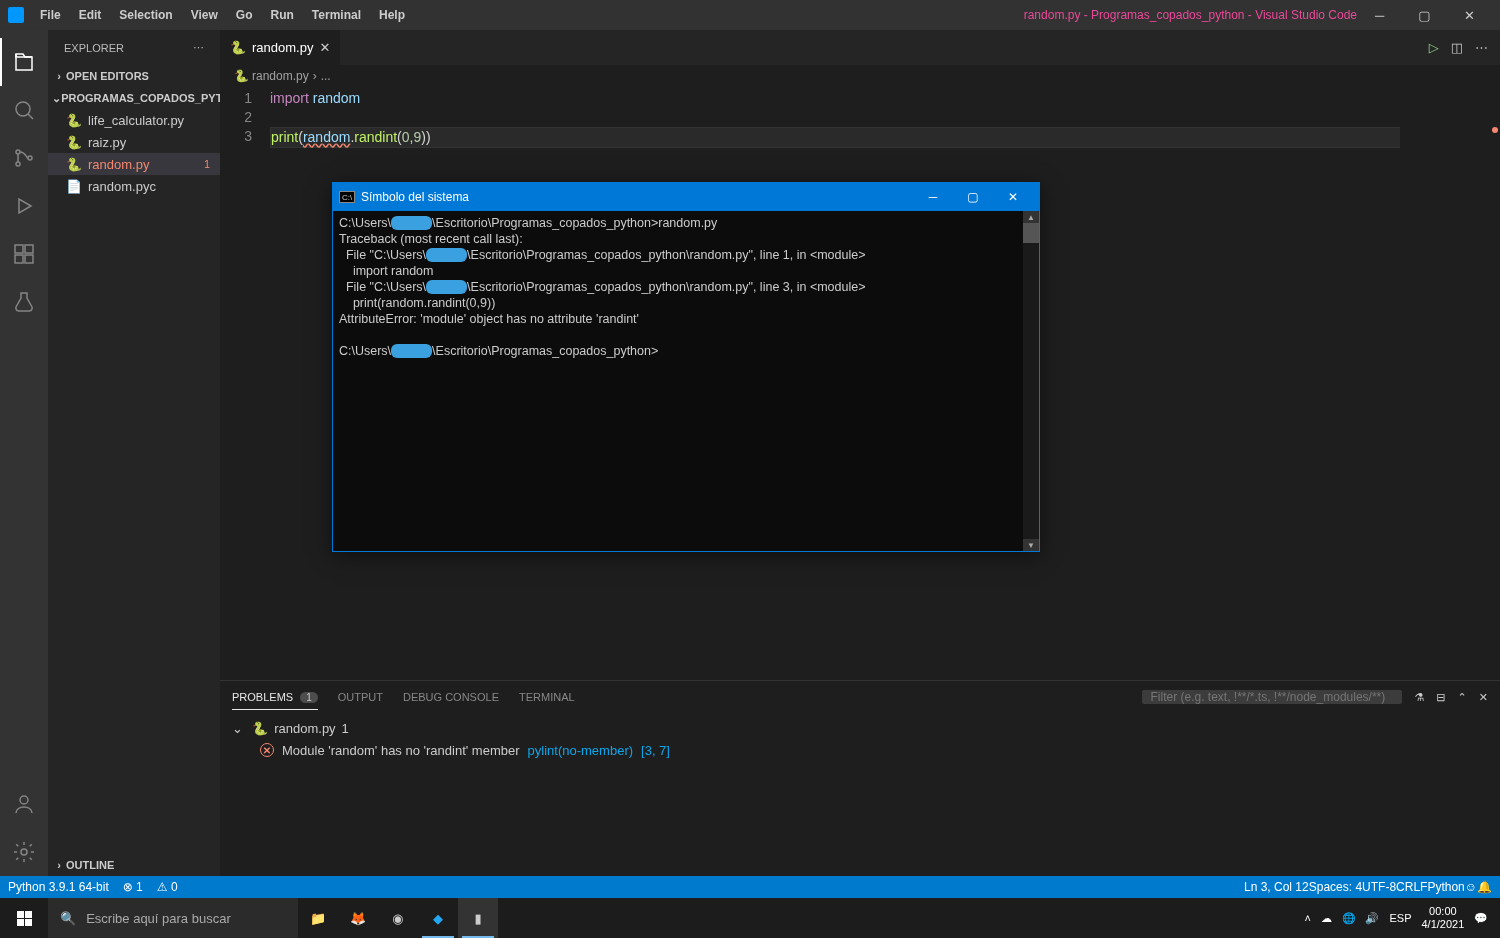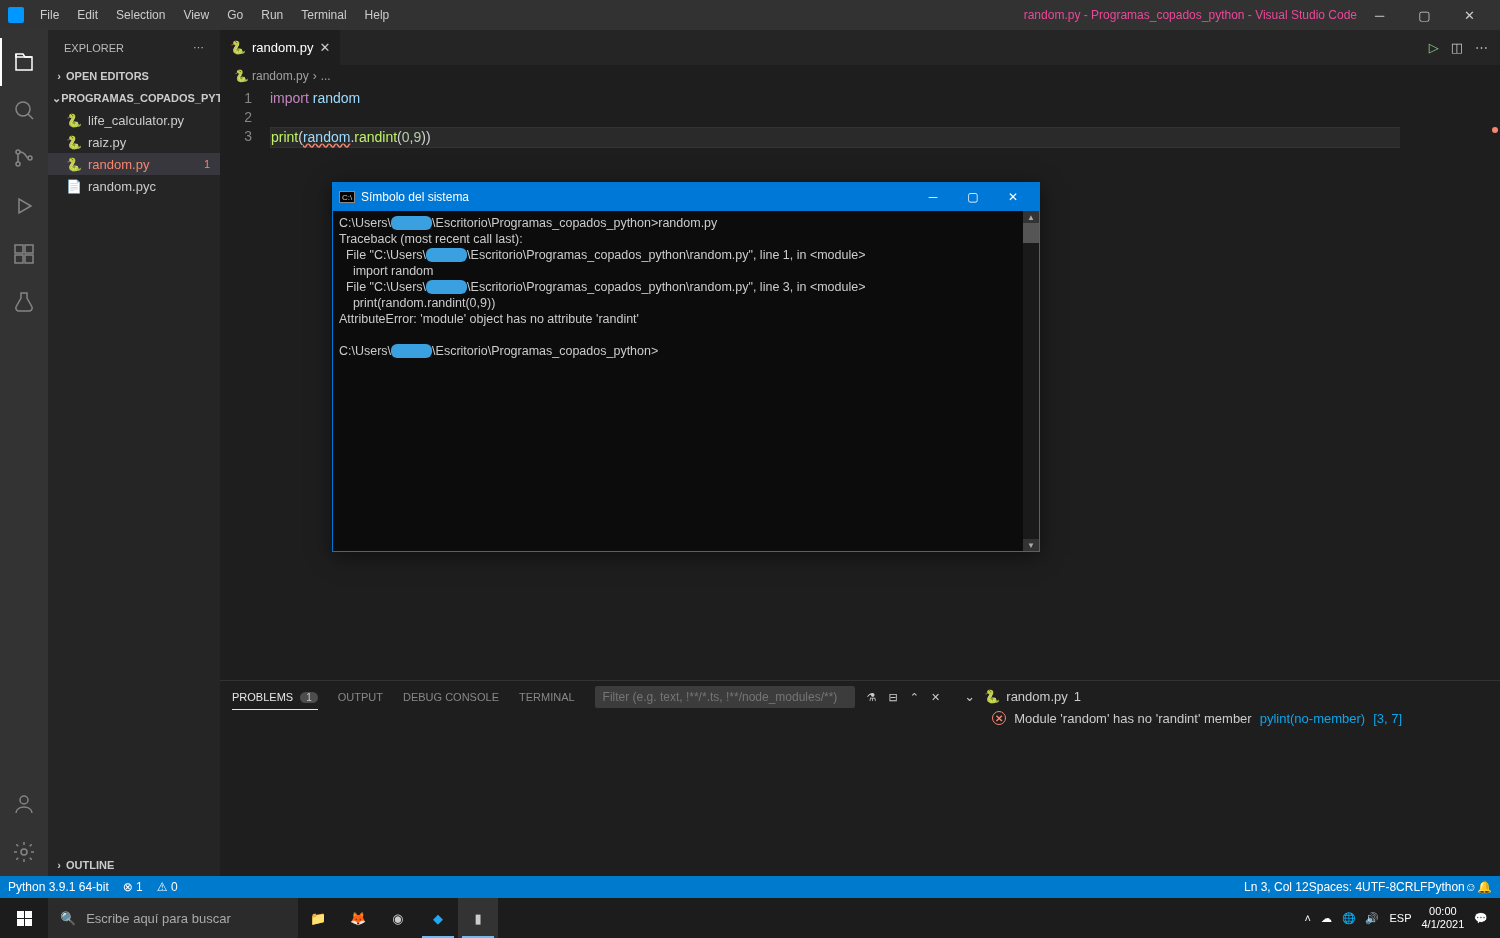--- a/index.html
+++ b/index.html
@@ -2,21 +2,21 @@
 <html><head>
 <meta charset="utf-8">
 <style>
 * { margin: 0; padding: 0; box-sizing: border-box; font-family: "Segoe UI", sans-serif; }
 body { background: #1e1e1e; color: #cccccc; width: 1500px; height: 938px; overflow: hidden; position: relative; font-size: 13px; }
 
 
 .titlebar { height: 30px; background: #323233; display: flex; align-items: center; padding: 0 8px; color: #cccccc; }
 .titlebar .vscode-icon { width: 16px; height: 16px; background: #0098ff; margin-right: 8px; border-radius: 2px; }
 .titlebar .menu { display: flex; gap: 2px; }
-.titlebar .menu-item { padding: 4px 8px; cursor: pointer; font-size: 12px; }
+.titlebar .menu-item { padding: 4px 8px; cursor: pointer; font-size: 12px; font-weight: bold; }
 .titlebar .title { flex: 1; text-align: right; font-size: 12px; color: #ec4899; }
 .titlebar .win-controls { display: flex; gap: 0; }
 .titlebar .win-btn { width: 45px; height: 30px; display: flex; align-items: center; justify-content: center; cursor: pointer; color: #cccccc; }
 
 
 .main-area { display: flex; height: calc(100% - 30px - 22px - 40px); }
 
 
 .activitybar { width: 48px; background: #333333; display: flex; flex-direction: column; align-items: center; padding-top: 8px; }
 .activitybar .act-icon { width: 48px; height: 48px; display: flex; align-items: center; justify-content: center; cursor: pointer; color: #858585; position: relative; }
@@ -56,27 +56,27 @@
 .kw-num { color: #b5cea8; }
 .kw-punc { color: #d4d4d4; }
 .squiggle { text-decoration: underline wavy #f48771; text-decoration-skip-ink: none; }
 
 .minimap { position: absolute; right: 0; top: 0; width: 100px; height: 100%; background: #1e1e1e; }
 .minimap-err { position: absolute; right: 2px; top: 3px; width: 10px; height: 4px; background: #f48771; }
 .minimap-err2 { position: absolute; right: 2px; top: 40px; width: 6px; height: 6px; background: #f48771; border-radius: 50%; }
 .scroll-track { position: absolute; right: 0; top: 0; width: 14px; height: 100%; background: #1e1e1e; }
 
 
-.panel { height: 196px; background: #1e1e1e; border-top: 1px solid #333; display: flex; flex-direction: row; }
+.panel { height: 196px; background: #1e1e1e; border-top: 1px solid #333; display: flex; flex-direction: column; }
 .panel-tabs { height: 32px; display: flex; align-items: center; padding: 0 12px; gap: 20px; font-size: 11px; }
 .panel-tab { color: #888888; cursor: pointer; text-transform: uppercase; padding: 6px 0; }
 .panel-tab.active { color: #e7e7e7; border-bottom: 1px solid #e7e7e7; }
 .panel-tab .count-badge { background: #4d4d4d; color: #ccc; border-radius: 10px; padding: 0 6px; font-size: 10px; margin-left: 4px; }
 .panel-right { margin-left: auto; display: flex; align-items: center; gap: 12px; }
-.filter-input { width: 260px; height: 22px; background: #3c3c3c; border: none; color: #cccccc; padding: 0 8px; font-size: 12px; border-radius: 2px; }
+.filter-input { width: 260px; height: 14px; background: #3c3c3c; border: none; color: #cccccc; padding: 0 8px; font-size: 12px; border-radius: 2px; }
 .panel-body { flex: 1; padding: 4px 12px; font-size: 13px; overflow: auto; }
 .problem-file { display: flex; align-items: center; gap: 6px; height: 22px; color: #cccccc; cursor: pointer; }
 .problem-file .chev { width: 14px; }
 .problem-item { display: flex; align-items: center; gap: 8px; padding-left: 28px; height: 22px; color: #cccccc; }
 .err-circle { width: 14px; height: 14px; border: 1.5px solid #f48771; border-radius: 50%; display: flex; align-items: center; justify-content: center; color: #f48771; font-size: 10px; font-weight: bold; }
 .prob-source { color: #0ea5e9; }
 
 
 .statusbar { position: absolute; bottom: 40px; left: 0; right: 0; height: 22px; background: #007acc; color: #ffffff; display: flex; align-items: center; font-size: 12px; padding: 0 8px; gap: 14px; }
 .statusbar .sb-item { cursor: pointer; display: flex; align-items: center; gap: 4px; }

